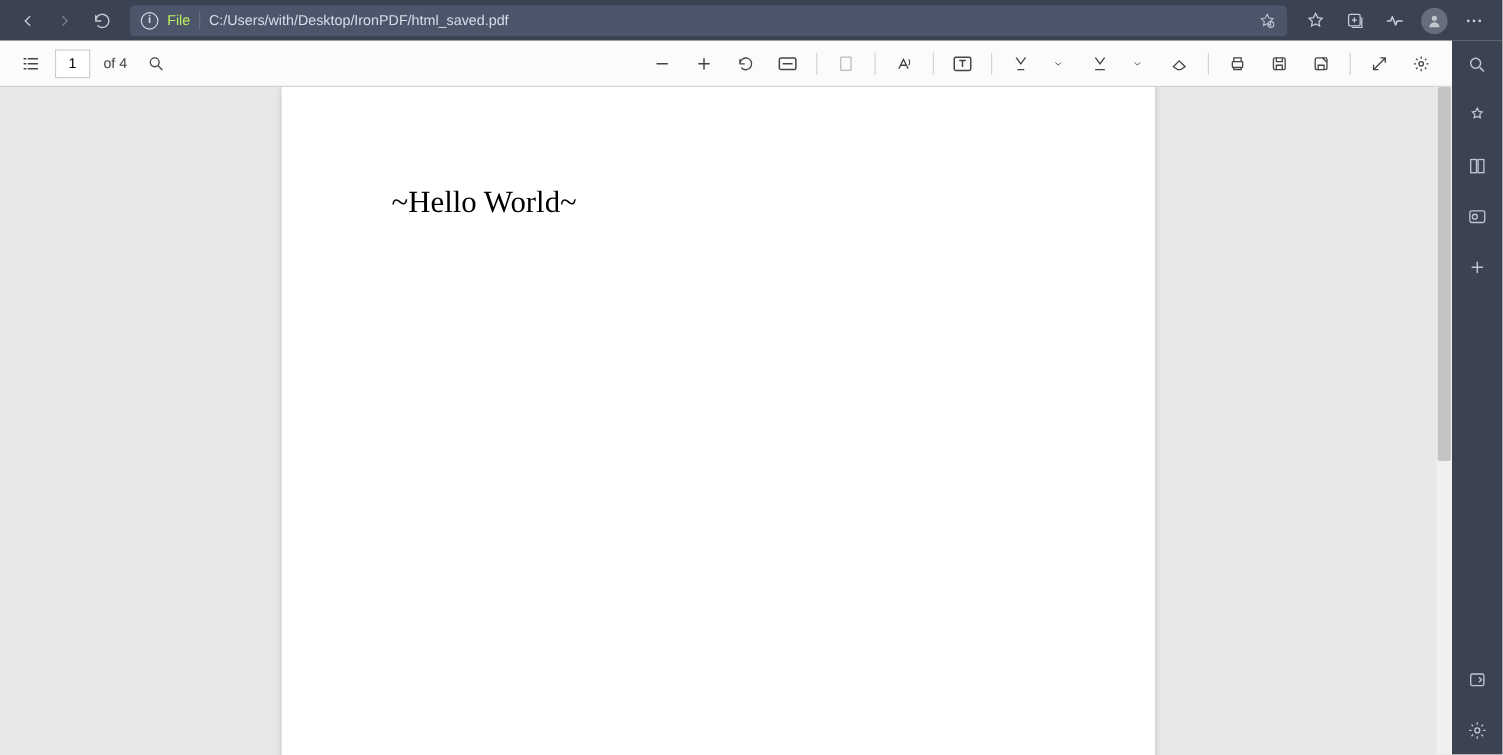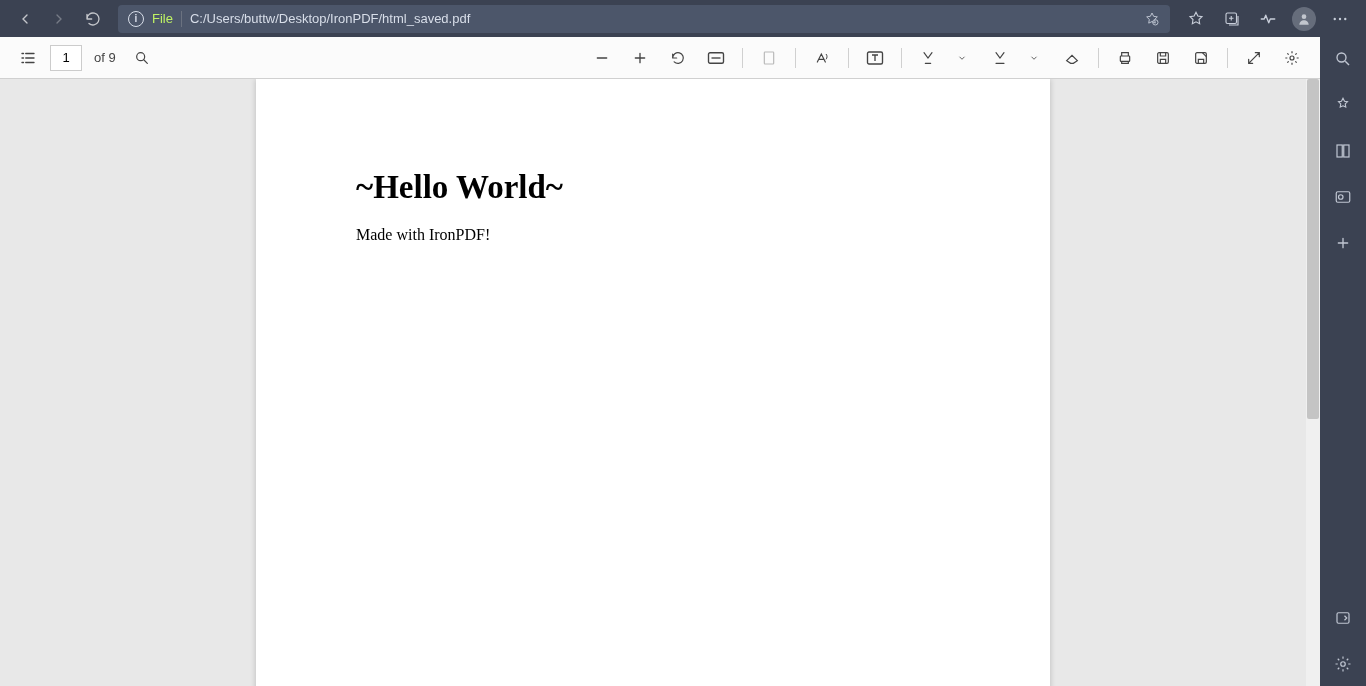--- a/index.html
+++ b/index.html
@@ -26,21 +26,21 @@
   .page-of { font-size:13px; color:#444; margin:0 4px 0 6px; }
   .tb-spacer { flex:1; }
   .tb-sep { width:1px; height:20px; background:#d0d0d0; margin:0 4px; }
   .dropdown-caret { margin-left:-4px; }
 
   
   .main-row { display:flex; height: calc(686px - 37px); }
   .doc-viewport { flex:1; position:relative; background:#e8e8e8; overflow:hidden; }
   .doc-scroll { position:absolute; top:42px; left:0; right:14px; bottom:0; overflow:auto; display:flex; justify-content:center; padding-top:0; }
   .page { width:794px; min-height:1100px; background:#fff; box-shadow:0 0 6px rgba(0,0,0,.2); padding:90px 100px; font-family:"Times New Roman", serif; color:#000; }
-  .page h1 { font-size:33px; font-weight:bold; margin-bottom:20px; }
+  .page h1 { font-size:28px; font-weight:normal; margin-bottom:8px; }
   .page p { font-size:16px; }
 
   
   .v-scroll { position:absolute; top:42px; right:0; width:14px; bottom:0; background:#f0f0f0; }
   .v-thumb { position:absolute; left:1px; right:1px; top:0; height:340px; background:#c4c4c4; border-radius:2px; }
 
   
   .browser-sidebar { width:46px; background:#3b4252; display:flex; flex-direction:column; align-items:center; padding-top:10px; gap:22px; }
   .sb-icon { width:24px; height:24px; display:flex; align-items:center; justify-content:center; color:#d8dee9; opacity:.85; }
   .sb-spacer { flex:1; }
@@ -64,21 +64,21 @@
   <div class="nav-btn">
     <svg width="16" height="16" viewBox="0 0 24 24" fill="none">
         <path d="M3 12a9 9 0 1 1 3 6.7M3 12V5m0 7h7" stroke="currentColor" stroke-width="2" stroke-linecap="round"></path>
       </svg>
   </div>
 
   <div class="address-wrap">
     <span class="info">i</span>
     <span class="file-label">File</span>
     <span class="sep"></span>
-    <span class="url">C:/Users/buttw/Desktop/IronPDF/html_saved.pdf</span>
+    <span class="url">C:/Users/with/Desktop/IronPDF/html_saved.pdf</span>
     <span class="star">
       <svg width="16" height="16" viewBox="0 0 24 24" fill="none">
           <path d="M12 3l2.5 5 5.5.8-4 3.9.9 5.5L12 15.8 7.1 18.2 8 12.7 4 8.8l5.5-.8L12 3z" stroke="currentColor" stroke-width="1.5"></path>
           <circle cx="17" cy="17" r="4" stroke="currentColor" stroke-width="1.5"></circle>
         </svg>
     </span>
   </div>
 
   <div class="chrome-icon">
     <svg width="18" height="18" viewBox="0 0 24 24" fill="none">
@@ -118,21 +118,21 @@
 
   <div class="doc-viewport">
 
     <div class="pdf-toolbar">
       <div class="tb-btn">
         <svg width="18" height="18" viewBox="0 0 24 24" fill="none">
             <path d="M4 6h2M4 12h2M4 18h2M9 6h11M9 12h11M9 18h11" stroke="currentColor" stroke-width="1.8" stroke-linecap="round"></path>
           </svg>
       </div>
       <input class="page-input" value="1" style="">
-      <span class="page-of">of 9</span>
+      <span class="page-of">of 4</span>
       <div class="tb-btn">
         <svg width="16" height="16" viewBox="0 0 24 24" fill="none">
             <circle cx="10" cy="10" r="6" stroke="currentColor" stroke-width="1.8"></circle>
             <path d="M15 15l5 5" stroke="currentColor" stroke-width="1.8" stroke-linecap="round"></path>
           </svg>
       </div>
 
       <div class="tb-spacer"></div>
 
       <div class="tb-btn">
@@ -231,21 +231,20 @@
           <svg width="16" height="16" viewBox="0 0 24 24" fill="none">
             <circle cx="12" cy="12" r="3" stroke="currentColor" stroke-width="1.8"></circle>
             <path d="M12 2v3M12 19v3M2 12h3M19 12h3M5 5l2 2M17 17l2 2M19 5l-2 2M7 17l-2 2" stroke="currentColor" stroke-width="1.8"></path>
           </svg>
         </div>
     </div>
 
     <div class="doc-scroll">
       <div class="page">
         <h1>~Hello World~</h1>
-        <p>Made with IronPDF!</p>
       </div>
     </div>
 
     <div class="v-scroll">
       <div class="v-thumb"></div>
     </div>
   </div>
 
   <div class="browser-sidebar">
     <div class="sb-icon">

